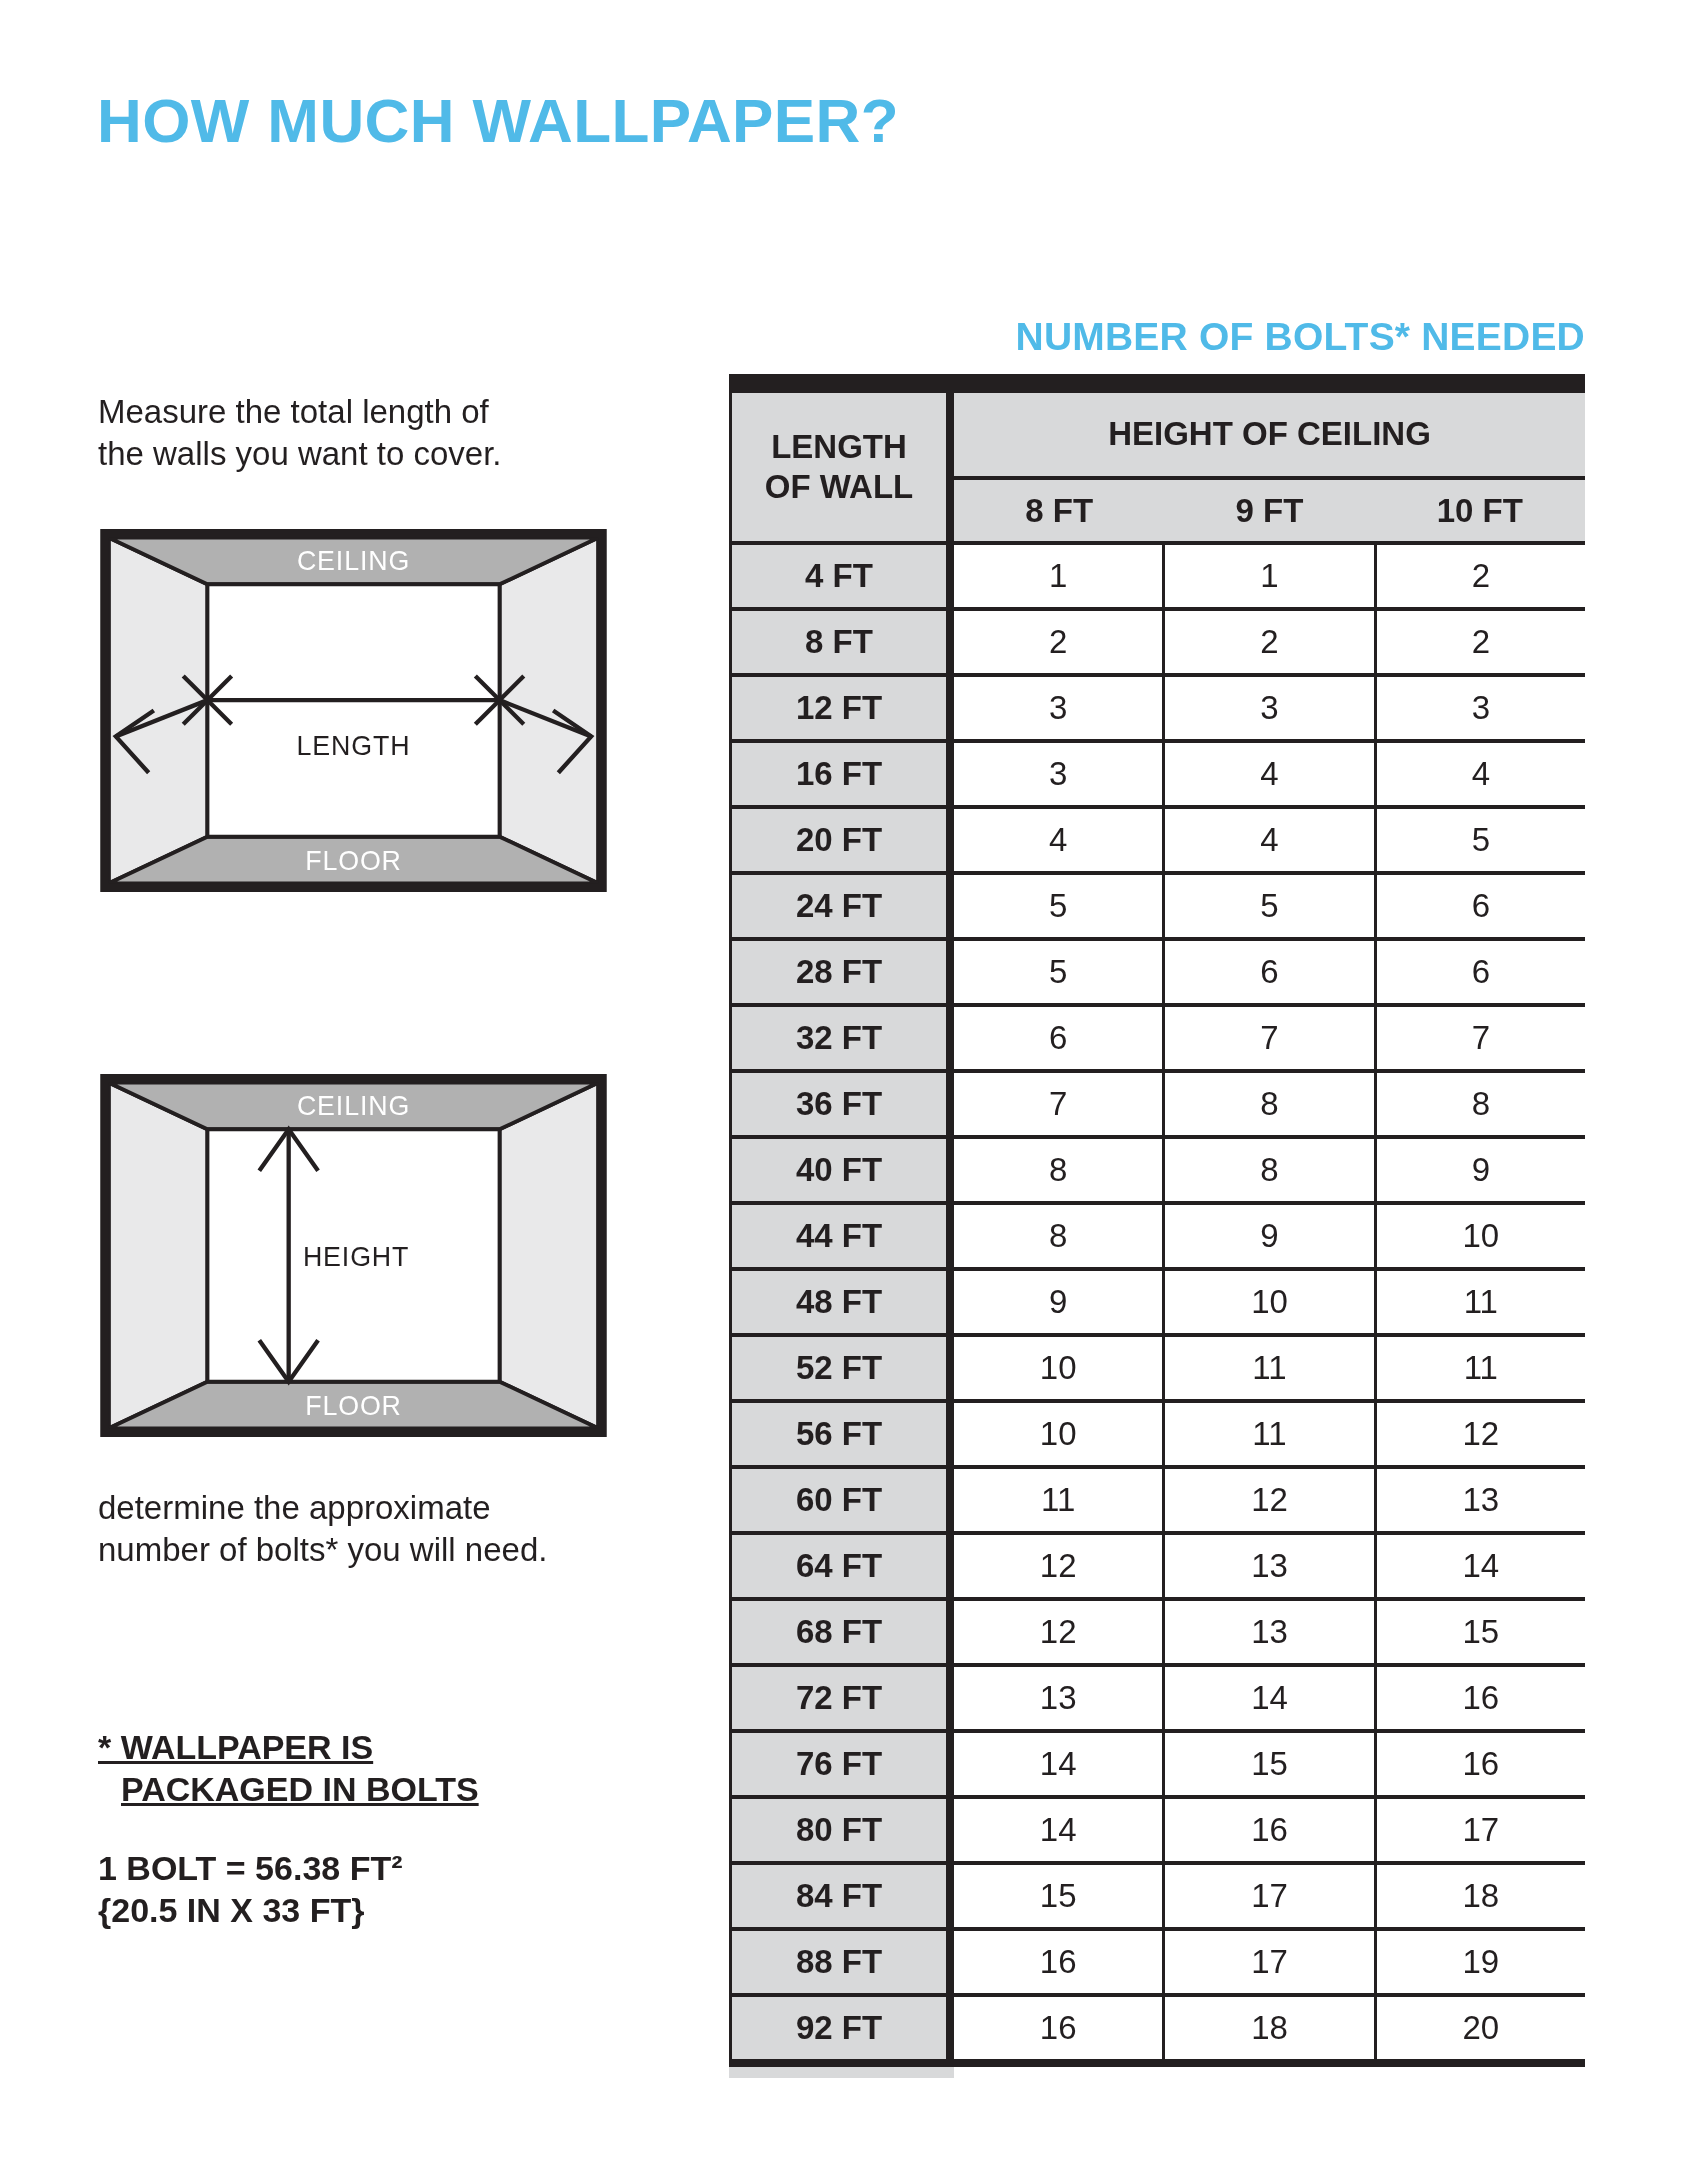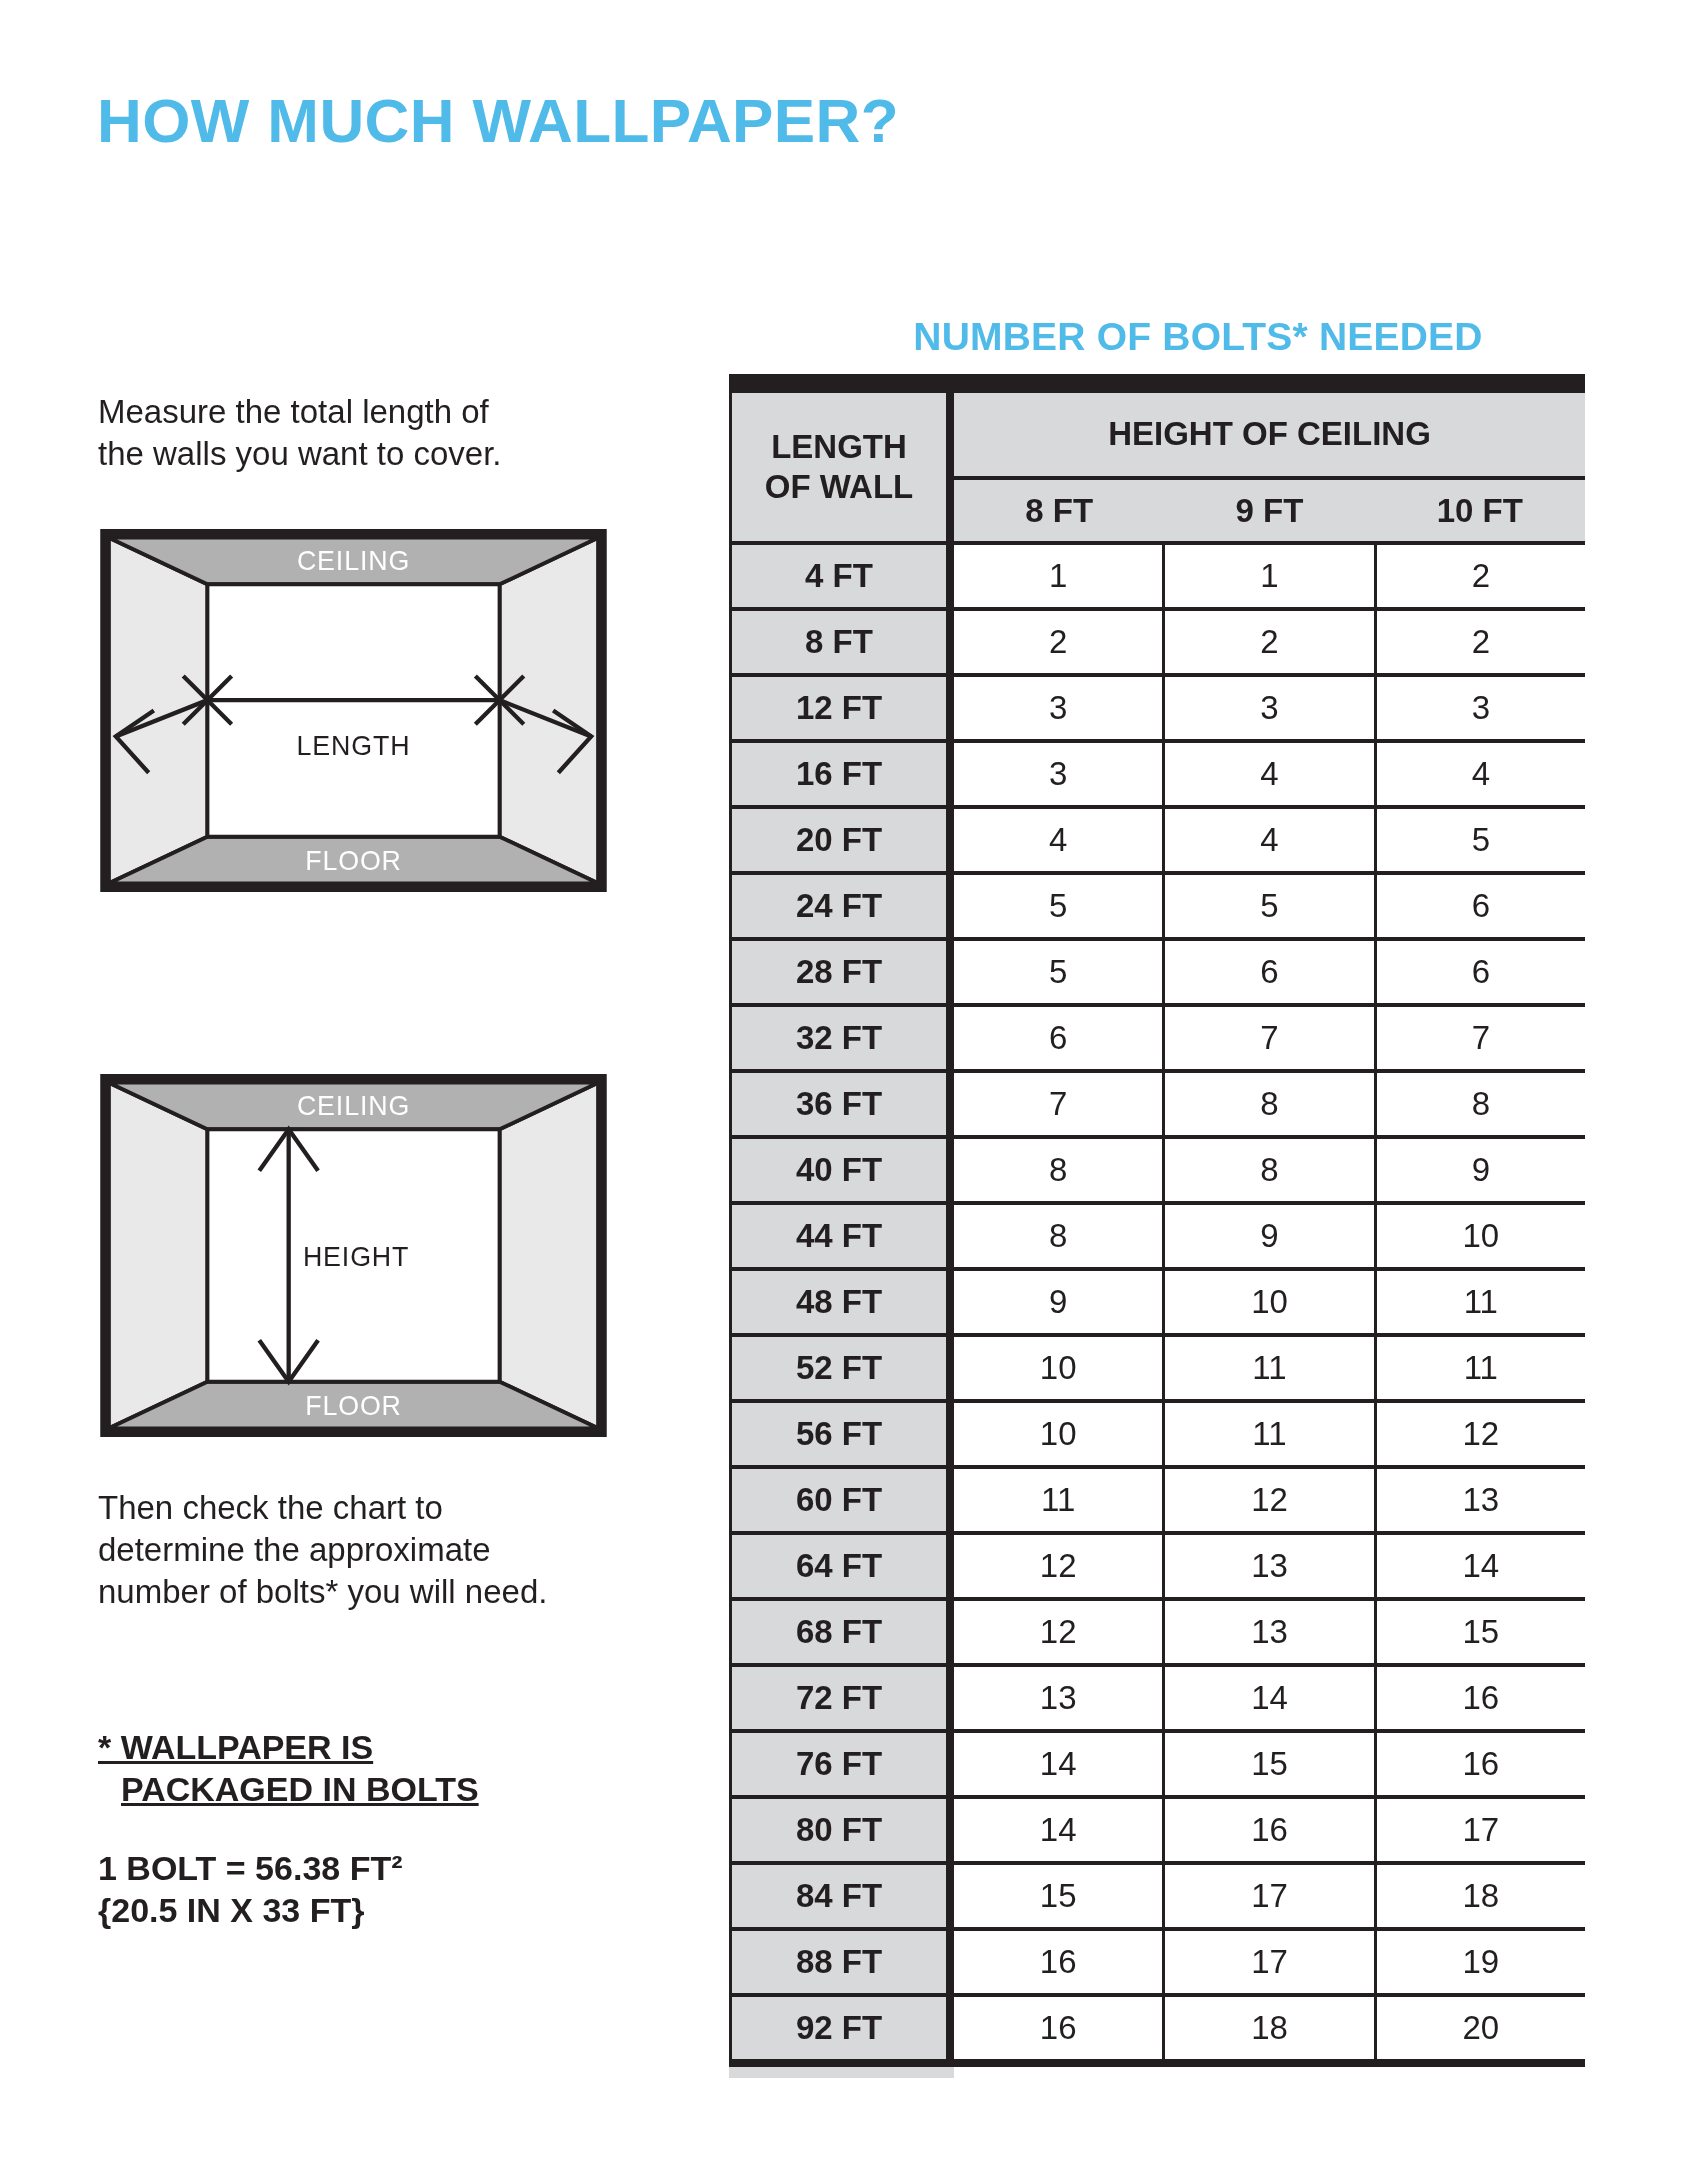--- a/index.html
+++ b/index.html
@@ -3,21 +3,21 @@
 <meta charset="utf-8">
 <style>
   * { margin:0; padding:0; box-sizing:border-box; }
   html,body { width:1683px; height:2177px; background:#ffffff; font-family:"Liberation Sans", sans-serif; }
   .page { position:relative; width:1595px; height:2177px; overflow:hidden; color:#231f20; }
 
   .title { position:absolute; left:97px; top:85px; font-size:62px; font-weight:700; color:#50bae8; letter-spacing:0.4px; }
 
   .sec-heading { position:absolute; font-size:39px; font-weight:700; color:#50bae8; letter-spacing:0.2px; }
   #room-heading { left:98px; top:315px; }
-  #table-heading { left:770px; top:315px; width:856px; text-align:center; }
+  #table-heading { left:729px; top:315px; width:856px; text-align:right; }
 
   .para { position:absolute; left:98px; font-size:33px; line-height:42px; color:#231f20; }
   #para1 { top:391px; }
   #para2 { top:939px; }
   #para3 { top:1487px; }
 
   .footnote { position:absolute; left:98px; font-size:34px; font-weight:700; line-height:42px; color:#231f20; }
   #footnote-bolts { top:1726px;text-decoration:underline; }
   #footnote-bolts .indent { padding-left:23px; }
   #bolt-size { top:1847px; }
@@ -98,21 +98,20 @@
       <line x1="218" y1="64" x2="218" y2="356"></line>
       <polyline points="184,112 218,64 252,112"></polyline>
       <polyline points="184,308 218,356 252,308"></polyline>
     </g>
     <text x="293" y="48" text-anchor="middle" font-size="31" letter-spacing="1" fill="#ffffff">CEILING</text>
     <text x="293" y="394" text-anchor="middle" font-size="31" letter-spacing="1" fill="#ffffff">FLOOR</text>
     <text x="296" y="222" text-anchor="middle" font-size="31" letter-spacing="1" fill="#231f20">HEIGHT</text>
   </svg>
 
   <div class="para" id="para3">
-    <div>Then check the chart to</div>
     <div>determine the approximate</div>
     <div>number of bolts* you will need.</div>
   </div>
 
   <div class="footnote" id="footnote-bolts">
     <div>* WALLPAPER IS</div>
     <div class="indent">PACKAGED IN BOLTS</div>
   </div>
 
   <div class="footnote" id="bolt-size">

